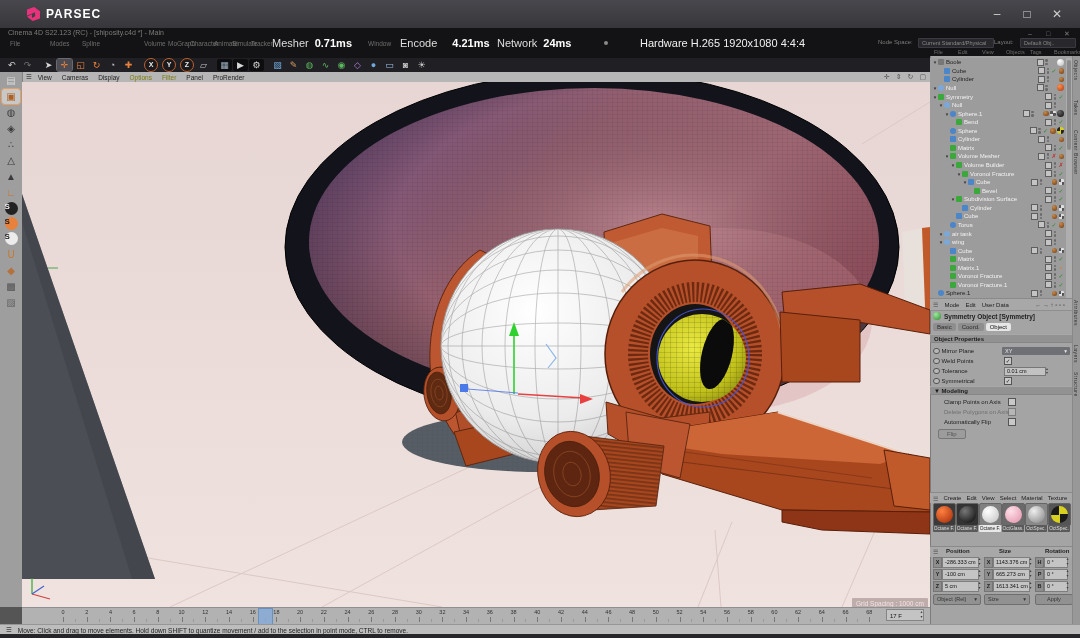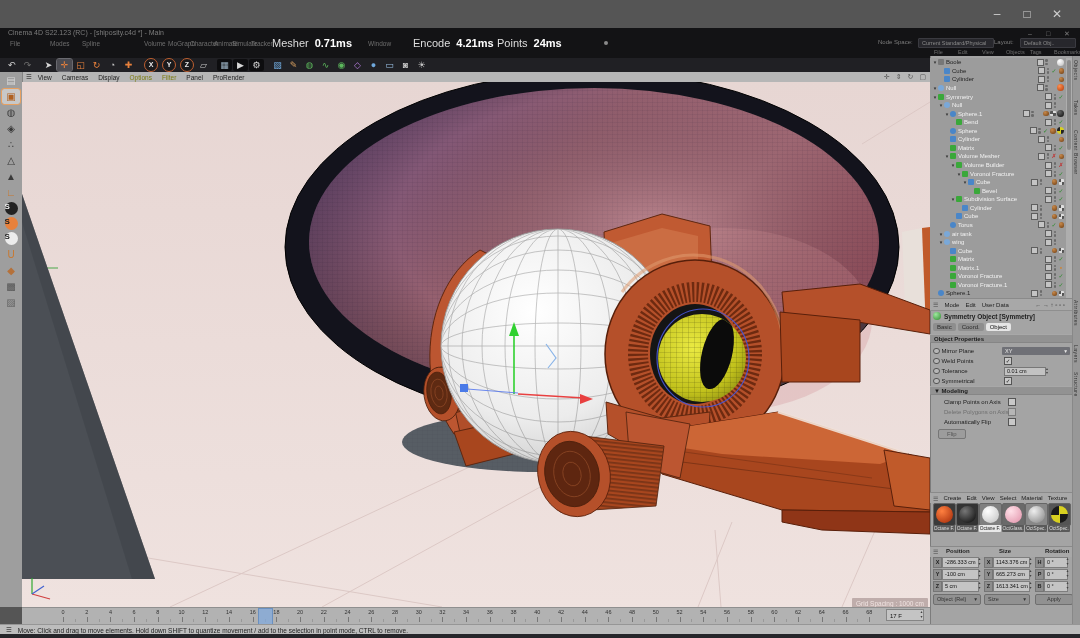--- a/index.html
+++ b/index.html
@@ -113,20 +113,24 @@
   
   #status{left:0;top:624px;width:1080px;height:10px;background:#bdbdbd;border-top:1px solid #969696;
      display:flex;align-items:center;font-size:6.5px;color:#1e1e1e;}
   #bottom-edge{left:0;top:634px;width:1080px;height:4px;background:#26262a;}
 </style>
 </head>
 <body>
 
 <div id="root">
 
+  <div class="abs" id="parsec-bar">
+    <div class="plogo"></div>
+    <div id="parsec-brand">PARSEC</div>
+  </div>
   <div class="abs" id="parsec-ctls">
       <div class="wctl">–</div>
       <div class="wctl">□</div>
       <div class="wctl">✕</div>
     </div>
 
   <div class="abs" id="strip">
     <div class="abs dim" style="left:8px;top:1px;">Cinema 4D S22.123 (RC) - [shiposity.c4d *] - Main</div>
     <div id="c4d-menubar">
         <div class="abs dimmenu" style="left: 10px; top: 12px;">File</div>
@@ -138,30 +142,33 @@
         <div class="abs dimmenu" style="left: 214px; top: 12px;">Animate</div>
         <div class="abs dimmenu" style="left: 232px; top: 12px;">Simulate</div>
         <div class="abs dimmenu" style="left: 251px; top: 12px;">Tracker</div>
         <div class="abs dimmenu" style="left: 368px; top: 12px;">Window</div>
       </div>
     <div id="stats">
         <div class="stat" style="left: 272px;">
           <span class="stat-label">Mesher</span>
           <span class="stat-value">0.71ms</span>
         </div>
-        <div class="stat" style="left: 413px;">
+        <div class="stat" style="left: 400px; gap: 9px;">
           <span class="stat-label">Encode</span>
           <span class="stat-value">4.21ms</span>
         </div>
         <div class="stat" style="left: 497px;">
-          <span class="stat-label">Points</span>
+          <span class="stat-label">Network</span>
           <span class="stat-value">24ms</span>
         </div>
       </div>
     <div class="abs" style="left:604px;top:13px;width:4px;height:4px;border-radius:50%;background:#8a8a8a;"></div>
+    <div class="stat" style="left:640px;">
+      <span class="stat-label" style="color:#f0f0f0;">Hardware H.265 1920x1080 4:4:4</span>
+    </div>
     <div id="c4d-ctls">
         <span class="abs dim" style="left: 1028px; top: 2px;">–</span>
         <span class="abs dim" style="left: 1046px; top: 2px;">□</span>
         <span class="abs dim" style="left: 1064px; top: 2px;">✕</span>
       </div>
     <div class="abs dim" style="left:878px;top:11px;font-size:6px;">Node Space:</div>
     <div class="abs chip-dim" style="left:918px;top:10px;width:68px;"><span>Current Standard/Physical</span></div>
     <div class="abs dim" style="left:994px;top:11px;font-size:6px;">Layout:</div>
     <div class="abs chip-dim" style="left:1020px;top:10px;width:48px;"><span>Default Obj..</span></div>
     <div id="om-menu-dim">

